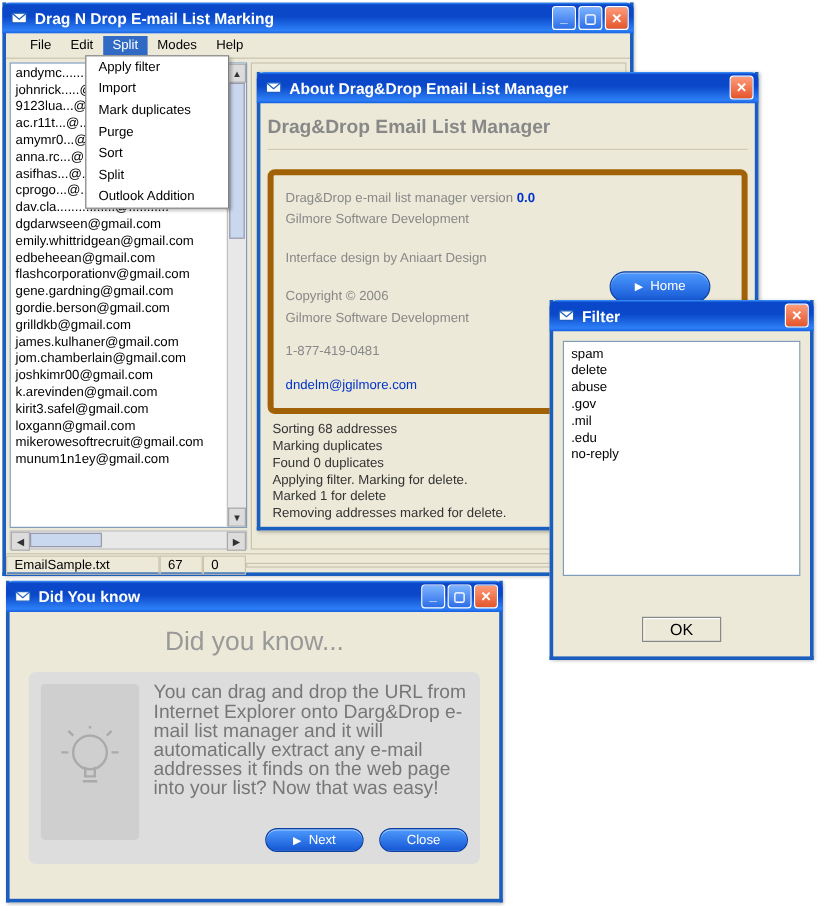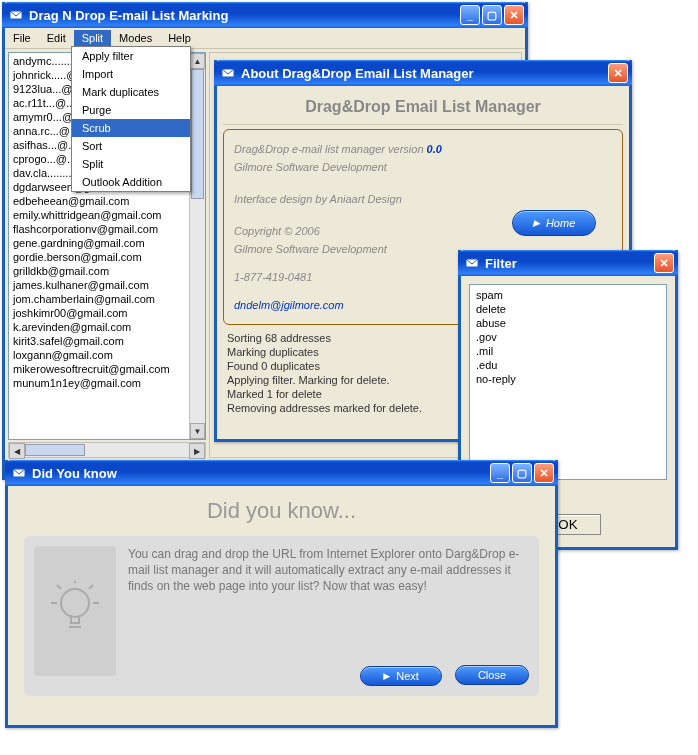--- a/index.html
+++ b/index.html
@@ -51,21 +51,21 @@
     font-size: 11px;
     cursor: default;
   }
   .tb-min, .tb-max { background: linear-gradient(to bottom,#7db3ff,#2d6ee8); }
   .tb-close { background: linear-gradient(to bottom,#ff9b7a,#e4552b); }
 
   
   .menubar {
     background: #ece9d8;
     display: flex;
-    padding: 2px 0;
+    padding: 2px 12px;
     border-bottom: 1px solid #c8c4b0;
     position: relative;
   }
   .menu-item {
     padding: 2px 8px;
     cursor: default;
   }
   .menu-item.open {
     background: #316ac5;
     color: #fff;
@@ -113,36 +113,35 @@
     font-size:11px;
   }
   .status-cell {
     padding:1px 6px;
     border:1px solid #c8c4b0;
   }
 
   
   .about-body { padding:6px; }
   .about-title {
-    text-align:center;
+    text-align:left;
     font-size:16px;
     color:#888;
     font-weight:bold;
     padding:6px 0 8px;
     border-bottom:1px solid #cfcab3;
   }
   .about-box {
-    border:1px solid #a16207;
+    border:5px solid #a16207;
     border-radius:6px;
     padding:10px;
-    margin-top:4px;
+    margin-top:16px;
     color:#888;
     line-height:18px;
     font-size:11px;
-    font-style:italic;
   }
   .pill-btn {
     display:inline-flex;
     align-items:center;
     background: linear-gradient(to bottom,#4e9bff,#1557d4);
     border:1px solid #0b3fa0;
     border-radius:14px;
     color:#fff;
     padding:3px 20px;
     font-size:11px;
@@ -173,21 +172,21 @@
   .dyk-body{ padding:10px 16px;}
   .dyk-title { font-size:22px; color:#999; font-weight:normal; padding:2px 0 12px;text-align:center;}
   .dyk-panel{
     background:#ddd; border-radius:6px; padding:10px; display:flex; min-height:160px;
   }
   .dyk-icon{
     width:82px; height:130px; background:#cfcfcf;
     display:flex; align-items:center; justify-content:center;
     border-radius:4px; margin-right:12px; flex-shrink:0;
   }
-  .dyk-text{ color:#777; font-size:12px; line-height:16px;}
+  .dyk-text{ color:#777; font-size:16px; line-height:16px;}
   .dyk-btns{ text-align:right; padding-top:12px;}
   .dyk-btns .pill-btn{ margin-left:10px; padding:3px 22px;}
 
   svg { display:block; }
 </style>
 </head>
 <body>
 
 <div class="win" style="left:2px; top:2px; width:526px; height:478px;">
   <div class="titlebar">
@@ -209,43 +208,42 @@
     <span class="menu-item">Edit</span>
     <span class="menu-item open">Split</span>
     <span class="menu-item">Modes</span>
     <span class="menu-item">Help</span>
 
     <div class="dropdown" id="tools-dropdown">
         <div class="dd-item">Apply filter</div>
         <div class="dd-item">Import</div>
         <div class="dd-item">Mark duplicates</div>
         <div class="dd-item">Purge</div>
-        <div class="dd-item hover">Scrub</div>
         <div class="dd-item">Sort</div>
         <div class="dd-item">Split</div>
         <div class="dd-item">Outlook Addition</div>
       </div>
   </div>
 
   <div class="main-body">
     <div class="left-col">
       <div class="listbox" style="flex:1;">
         <div class="listbox-content" id="email-list">
             <div>andymc........@.............</div>
             <div>johnrick.....@.............</div>
             <div>9123lua...@.............</div>
             <div>ac.r11t...@.............</div>
             <div>amymr0...@.............</div>
             <div>anna.rc...@.............</div>
             <div>asifhas...@.............</div>
             <div>cprogo...@.............</div>
             <div>dav.cla................@...........</div>
             <div>dgdarwseen@gmail.com</div>
+            <div>emily.whittridgean@gmail.com</div>
             <div>edbeheean@gmail.com</div>
-            <div>emily.whittridgean@gmail.com</div>
             <div>flashcorporationv@gmail.com</div>
             <div>gene.gardning@gmail.com</div>
             <div>gordie.berson@gmail.com</div>
             <div>grilldkb@gmail.com</div>
             <div>james.kulhaner@gmail.com</div>
             <div>jom.chamberlain@gmail.com</div>
             <div>joshkimr00@gmail.com</div>
             <div>k.arevinden@gmail.com</div>
             <div>kirit3.safel@gmail.com</div>
             <div>loxgann@gmail.com</div>
@@ -346,21 +344,21 @@
         <div>.mil</div>
         <div>.edu</div>
         <div>no-reply</div>
       </div>
     <div class="filter-btn-row">
       <button class="std-btn">OK</button>
     </div>
   </div>
 </div>
 
-<div class="win" style="left:5px; top:460px; width:553px; height:268px;">
+<div class="win" style="left:5px; top:484px; width:414px; height:268px;">
   <div class="titlebar">
     <span class="t-icon">
       <svg width="14" height="14" viewBox="0 0 14 14">
           <rect x="1" y="3" width="12" height="8" rx="1" fill="#fff" stroke="#1a5fbf"></rect>
           <path d="M1 3 L7 8 L13 3" stroke="#1a5fbf" fill="none"></path>
         </svg>
     </span>
     <span>Did You know</span>
     <span class="spacer"></span>
     <span class="tb-btn tb-min">_</span>

